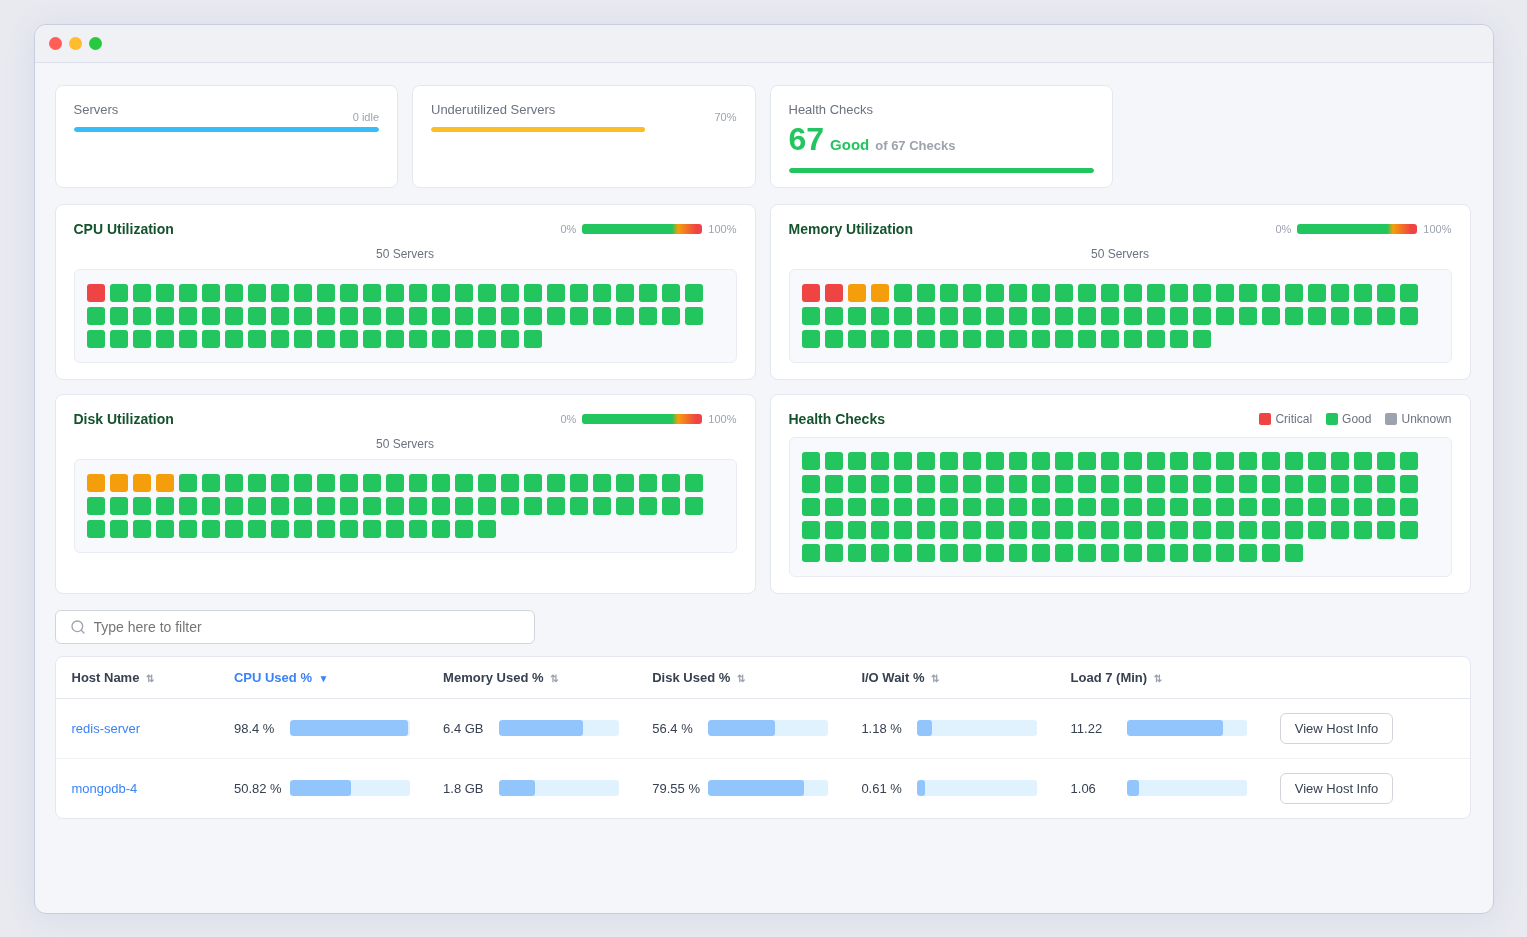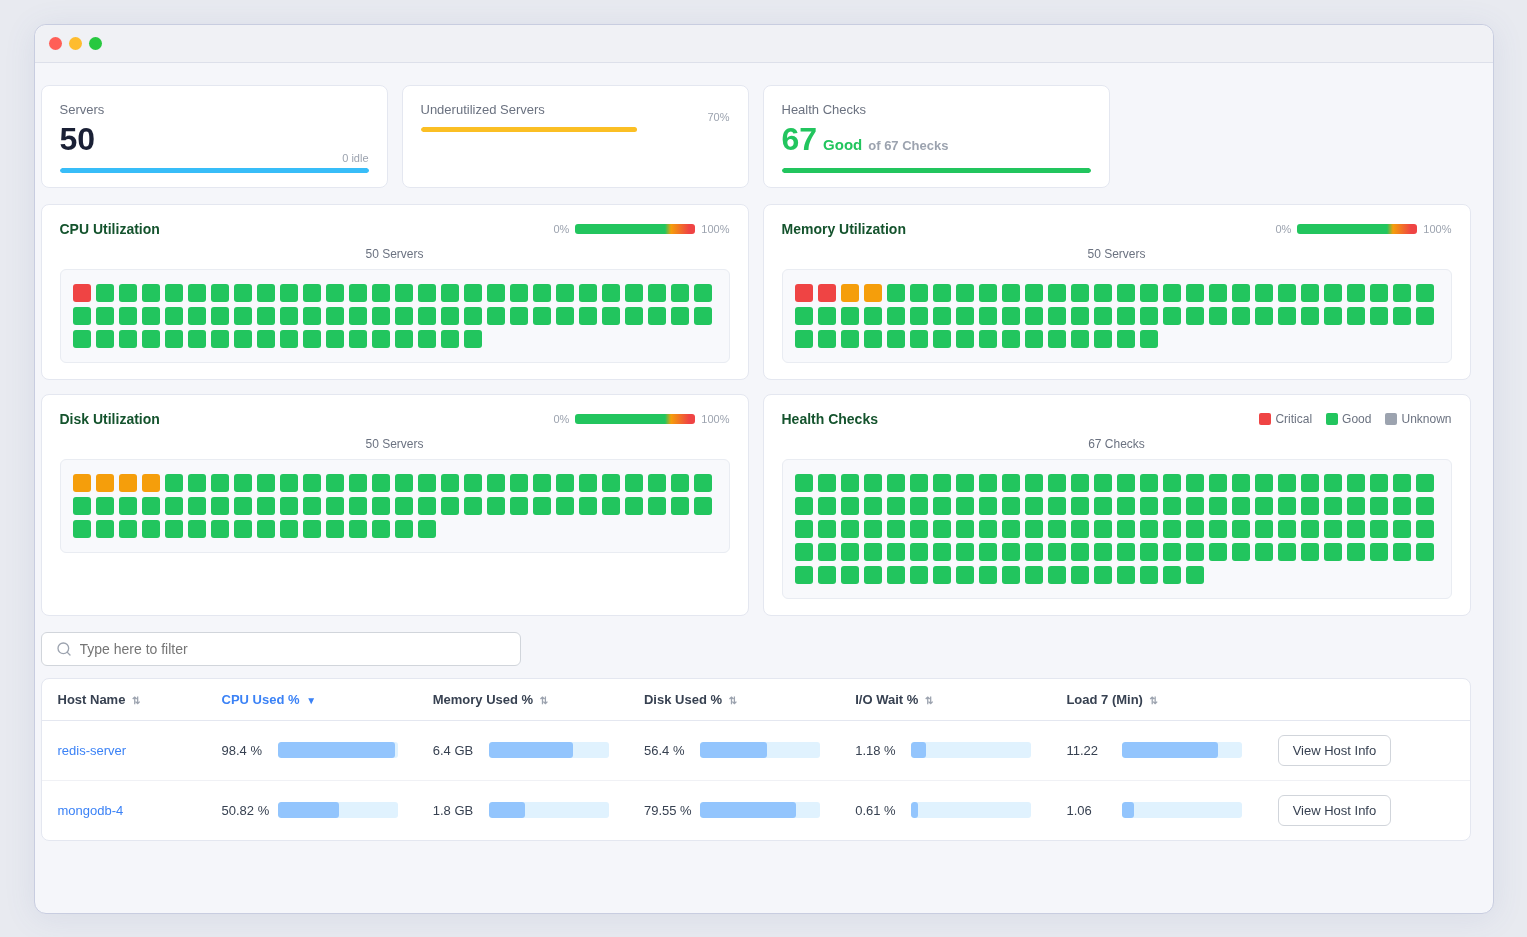--- a/index.html
+++ b/index.html
@@ -29,21 +29,21 @@
       padding: 0 14px;
       border-bottom: 1px solid #dde0ea;
       border-radius: 12px 12px 0 0;
     }
     .traffic-light { display: flex; gap: 7px; }
     .tl { width: 13px; height: 13px; border-radius: 50%; }
     .tl-red { background: #ff5f57; }
     .tl-yellow { background: #febc2e; }
     .tl-green { background: #28c840; }
     .content {
-      padding: 22px 22px 22px 6px;
+      padding: 22px 22px 22px 20px;
     }
     
     .stat-cards {
       display: grid;
       grid-template-columns: repeat(4, 1fr);
       gap: 14px;
       margin-bottom: 16px;
     }
     .stat-card {
       background: #fff;
@@ -284,23 +284,20 @@
       <div class="tl tl-yellow"></div>
       <div class="tl tl-green"></div>
     </div>
   </div>
   <div class="content">
 
     <div class="stat-cards">
 
       <div class="stat-card">
         <div class="label">Servers</div>
-        <div class="value">
-          <span>50</span>
-        </div>
         <div class="bar-row">
           <span class="bar-label-right">0 idle</span>
           <div class="bar-bg">
             <div class="bar-fill" style="width:100%;background:#38bdf8;"></div>
           </div>
         </div>
       </div>
 
 
       <div class="stat-card">
@@ -601,21 +598,20 @@
             <div class="hc-legend-item">
               <div class="legend-dot" style="background:#22c55e;"></div>
               <span>Good</span>
             </div>
             <div class="hc-legend-item">
               <div class="legend-dot" style="background:#9ca3af;"></div>
               <span>Unknown</span>
             </div>
           </div>
         </div>
-        <div class="server-count-label">67 Checks</div>
         <div class="dots-container" id="hc-dots">
             <div class="dot" style="background: rgb(34, 197, 94);"></div>
             <div class="dot" style="background: rgb(34, 197, 94);"></div>
             <div class="dot" style="background: rgb(34, 197, 94);"></div>
             <div class="dot" style="background: rgb(34, 197, 94);"></div>
             <div class="dot" style="background: rgb(34, 197, 94);"></div>
             <div class="dot" style="background: rgb(34, 197, 94);"></div>
             <div class="dot" style="background: rgb(34, 197, 94);"></div>
             <div class="dot" style="background: rgb(34, 197, 94);"></div>
             <div class="dot" style="background: rgb(34, 197, 94);"></div>

